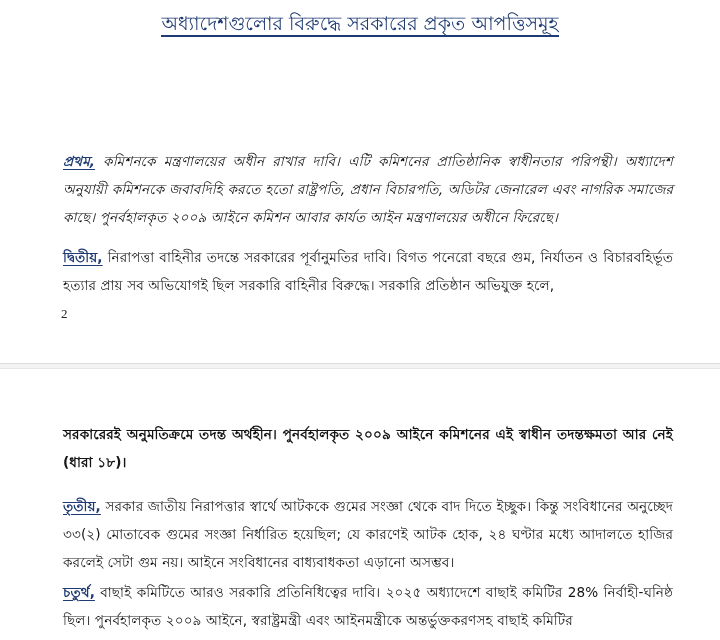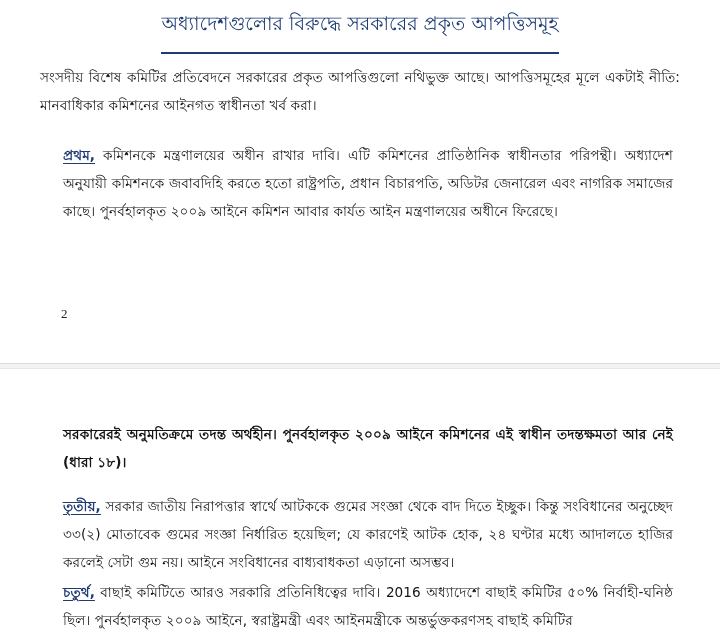--- a/index.html
+++ b/index.html
@@ -14,58 +14,58 @@
       position: absolute; left: 0; top: 363px; width: 720px; height: 6px;
       background: #f3f3f3; border-top: 1px solid #dcdcdc; border-bottom: 1px solid #e6e6e6;
       box-sizing: border-box;
     }
     .page-2 { top: 369px; height: 271px; }
 
     .title {
       position: absolute; top: 9px; left: 0; width: 720px; text-align: center;
       font-size: 19px; color: #1f3b73; font-weight: normal; margin: 0;
     }
-    .title span { border-bottom: 2px solid #1f3b73; padding-bottom: 18px; }
+    .title span { border-bottom: 2px solid #1f3b73; padding-bottom: 1px; }
 
     .para {
       position: absolute; font-size: 13.6px; line-height: 28px; margin: 0;
       text-align: justify; color: #141414; letter-spacing: 0.1px;
     }
     .p-intro { top: 63px; left: 40px; width: 640px; }
     .p-indent { left: 63px; width: 610px; }
-    .p1 { top: 141px; }
+    .p1 { top: 147px; font-style: italic; }
     .p2 { top: 243px; }
     .p3 { top: 420px; font-weight: bold; }
     .p4 { top: 492px; }
     .p5 { top: 578px; }
 
     .label {
       color: #1f3b73; font-weight: bold; text-decoration: underline;
       text-decoration-thickness: 1px; text-underline-offset: 3px;
     }
     .page-number {
       position: absolute; top: 306px; left: 61px; font-size: 13px;
       font-family: "Liberation Serif", "DejaVu Serif", serif; color: #222;
     }
   </style>
 </head>
 <body>
 
 <div class="page page-1">
   <h1 class="title"><span>অধ্যাদেশগুলোর বিরুদ্ধে সরকারের প্রকৃত আপত্তিসমূহ</span></h1>
 
-  <p class="para p-intro">সংসদীয় বিশেষ কমিটির প্রতিবেদনে সরকারের প্রকৃত আপত্তিগুলো নথিভুক্ত আছে। আপত্তিসমূহের মূলে একটাই নীতি: মানবাধিকার কমিশনের আইনগত স্বাধীনতা খর্ব করা।</p>
 
   <p class="para p-indent p1"><span class="label">প্রথম,</span><span> কমিশনকে মন্ত্রণালয়ের অধীন রাখার দাবি। এটি কমিশনের প্রাতিষ্ঠানিক স্বাধীনতার পরিপন্থী। অধ্যাদেশ অনুযায়ী কমিশনকে জবাবদিহি করতে হতো রাষ্ট্রপতি, প্রধান বিচারপতি, অডিটর জেনারেল এবং নাগরিক সমাজের কাছে। পুনর্বহালকৃত ২০০৯ আইনে কমিশন আবার কার্যত আইন মন্ত্রণালয়ের অধীনে ফিরেছে।</span></p>
 
+  <p class="para p-indent p2"><span class="label">দ্বিতীয়,</span><span> নিরাপত্তা বাহিনীর তদন্তে সরকারের পূর্বানুমতির দাবি। বিগত পনেরো বছরে গুম, নির্যাতন ও বিচারবহির্ভূত হত্যার প্রায় সব অভিযোগই ছিল সরকারি বাহিনীর বিরুদ্ধে। সরকারি প্রতিষ্ঠান অভিযুক্ত হলে,</span></p>
 
   <div class="page-number">2</div>
 </div>
 
 <div class="page-gap"></div>
 
 <div class="page page-2"></div>
 
 <p class="para p-indent p3">সরকারেরই অনুমতিক্রমে তদন্ত অর্থহীন। পুনর্বহালকৃত ২০০৯ আইনে কমিশনের এই স্বাধীন তদন্তক্ষমতা আর নেই (ধারা ১৮)।</p>
 
 <p class="para p-indent p4"><span class="label">তৃতীয়,</span><span> সরকার জাতীয় নিরাপত্তার স্বার্থে আটককে গুমের সংজ্ঞা থেকে বাদ দিতে ইচ্ছুক। কিন্তু সংবিধানের অনুচ্ছেদ ৩৩(২) মোতাবেক গুমের সংজ্ঞা নির্ধারিত হয়েছিল; যে কারণেই আটক হোক, ২৪ ঘণ্টার মধ্যে আদালতে হাজির করলেই সেটা গুম নয়। আইনে সংবিধানের বাধ্যবাধকতা এড়ানো অসম্ভব।</span></p>
 
-<p class="para p-indent p5"><span class="label">চতুর্থ,</span><span> বাছাই কমিটিতে আরও সরকারি প্রতিনিধিত্বের দাবি। 2016 অধ্যাদেশে বাছাই কমিটির ৫০% নির্বাহী-ঘনিষ্ঠ ছিল। পুনর্বহালকৃত ২০০৯ আইনে, স্বরাষ্ট্রমন্ত্রী এবং আইনমন্ত্রীকে অন্তর্ভুক্তকরণসহ বাছাই কমিটির</span></p>
+<p class="para p-indent p5"><span class="label">চতুর্থ,</span><span> বাছাই কমিটিতে আরও সরকারি প্রতিনিধিত্বের দাবি। ২০২৫ অধ্যাদেশে বাছাই কমিটির 28% নির্বাহী-ঘনিষ্ঠ ছিল। পুনর্বহালকৃত ২০০৯ আইনে, স্বরাষ্ট্রমন্ত্রী এবং আইনমন্ত্রীকে অন্তর্ভুক্তকরণসহ বাছাই কমিটির</span></p>
 
 </body></html>

